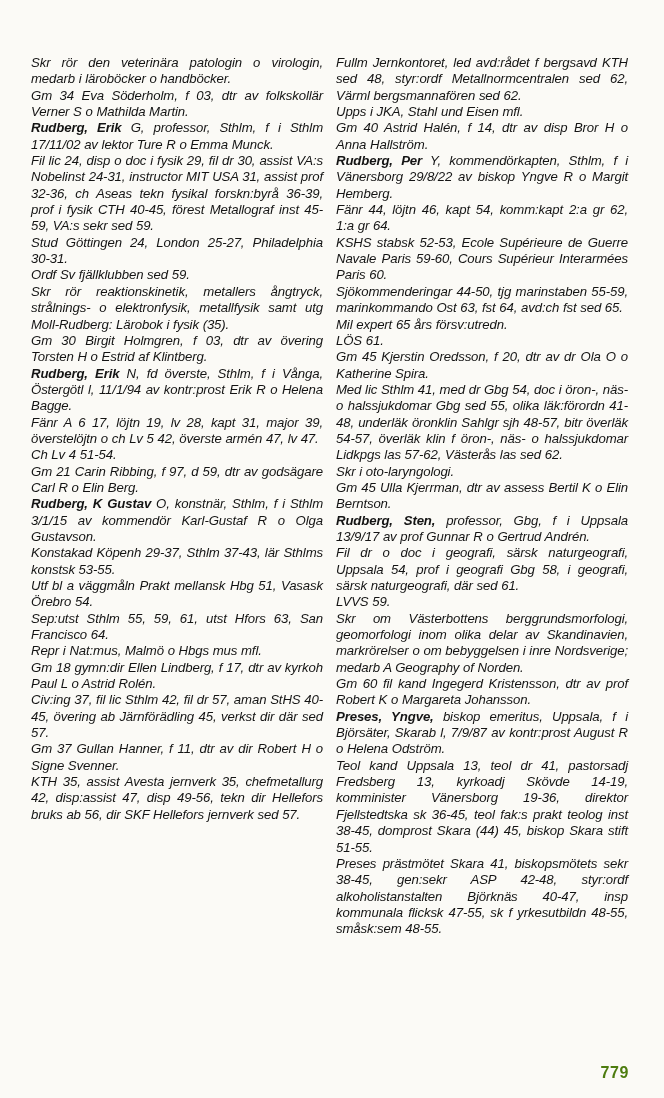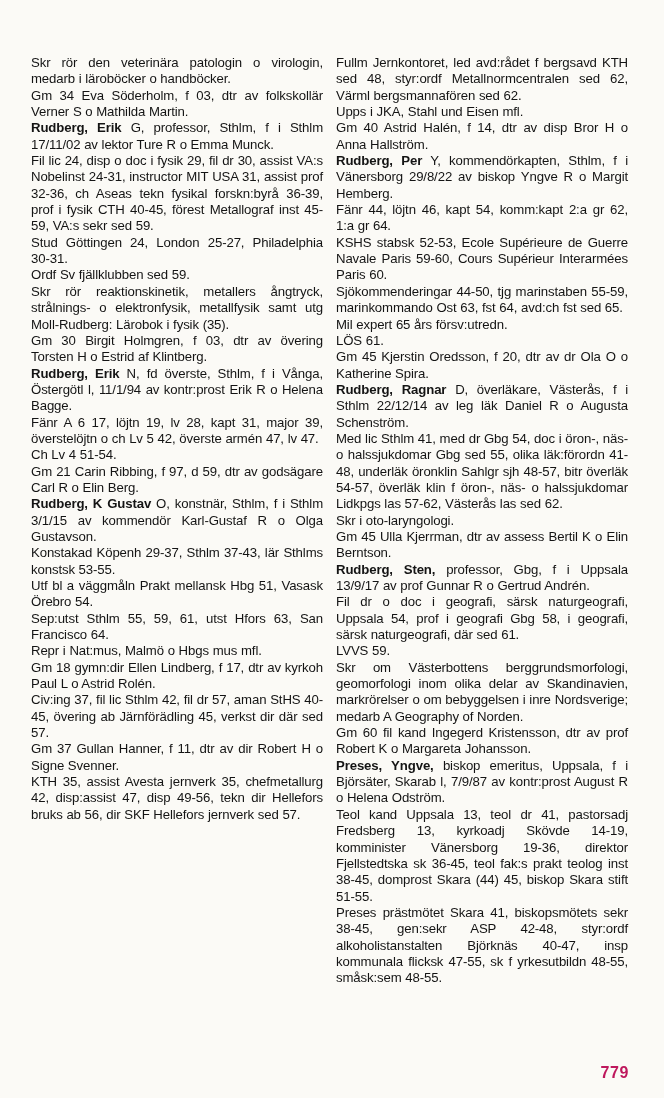--- a/index.html
+++ b/index.html
@@ -17,20 +17,21 @@
   }
   .page {
     position: absolute;
     inset: 0;
     padding: 55px 30px 0 31px;
     box-sizing: border-box;
   }
   .columns {
     display: flex;
     gap: 13px;
+    font-style: italic;
   }
   .column {
     width: 292px;
     text-align: justify;
     font-size: 13.2px;
     line-height: 16.35px;
     letter-spacing: -0.12px;
     word-spacing: 0.2px;
     hyphens: auto;
     -webkit-hyphens: auto;
@@ -41,21 +42,21 @@
   .column p b {
     font-weight: 700;
   }
   .page-number {
     position: absolute;
     right: 35px;
     bottom: 16px;
     font-weight: 700;
     font-size: 16px;
     letter-spacing: 0.6px;
-    color: #be185d;
+    color: #4d7c0f;
   }
 </style>
 </head>
 <body>
 
 <div class="page">
   <div class="columns">
     <div class="column">
         <p>Skr rör den veterinära patologin o virologin, medarb i läroböcker o handböcker.</p>
         <p>Gm 34 Eva Söderholm, f 03, dtr av folkskollär Verner S o Mathilda Martin.</p>
@@ -83,21 +84,20 @@
         <p>Fullm Jernkontoret, led avd:rådet f bergsavd KTH sed 48, styr:ordf Metallnormcentralen sed 62, Värml bergsmannafören sed 62.</p>
         <p>Upps i JKA, Stahl und Eisen mfl.</p>
         <p>Gm 40 Astrid Halén, f 14, dtr av disp Bror H o Anna Hallström.</p>
         <p><b>Rudberg, Per</b> Y, kommendörkapten, Sthlm, f i Vänersborg 29/8/22 av biskop Yngve R o Margit Hemberg.</p>
         <p>Fänr 44, löjtn 46, kapt 54, komm:kapt 2:a gr 62, 1:a gr 64.</p>
         <p>KSHS stabsk 52-53, Ecole Supérieure de Guerre Navale Paris 59-60, Cours Supérieur Interarmées Paris 60.</p>
         <p>Sjökommenderingar 44-50, tjg marinstaben 55-59, marinkommando Ost 63, fst 64, avd:ch fst sed 65.</p>
         <p>Mil expert 65 års försv:utredn.</p>
         <p>LÖS 61.</p>
         <p>Gm 45 Kjerstin Oredsson, f 20, dtr av dr Ola O o Katherine Spira.</p>
-        <p><b>Rudberg, Ragnar</b> D, överläkare, Västerås, f i Sthlm 22/12/14 av leg läk Daniel R o Augusta Schenström.</p>
         <p>Med lic Sthlm 41, med dr Gbg 54, doc i öron-, näs- o halssjukdomar Gbg sed 55, olika läk:förordn 41-48, underläk öronklin Sahlgr sjh 48-57, bitr överläk 54-57, överläk klin f öron-, näs- o halssjukdomar Lidkpgs las 57-62, Västerås las sed 62.</p>
         <p>Skr i oto-laryngologi.</p>
         <p>Gm 45 Ulla Kjerrman, dtr av assess Bertil K o Elin Berntson.</p>
         <p><b>Rudberg, Sten,</b> professor, Gbg, f i Uppsala 13/9/17 av prof Gunnar R o Gertrud Andrén.</p>
         <p>Fil dr o doc i geografi, särsk naturgeografi, Uppsala 54, prof i geografi Gbg 58, i geografi, särsk naturgeografi, där sed 61.</p>
         <p>LVVS 59.</p>
         <p>Skr om Västerbottens berggrundsmorfologi, geomorfologi inom olika delar av Skandinavien, markrörelser o om bebyggelsen i inre Nordsverige; medarb A Geography of Norden.</p>
         <p>Gm 60 fil kand Ingegerd Kristensson, dtr av prof Robert K o Margareta Johansson.</p>
         <p><b>Preses, Yngve,</b> biskop emeritus, Uppsala, f i Björsäter, Skarab l, 7/9/87 av kontr:prost August R o Helena Odström.</p>
         <p>Teol kand Uppsala 13, teol dr 41, pastorsadj Fredsberg 13, kyrkoadj Skövde 14-19, komminister Vänersborg 19-36, direktor Fjellstedtska sk 36-45, teol fak:s prakt teolog inst 38-45, domprost Skara (44) 45, biskop Skara stift 51-55.</p>

